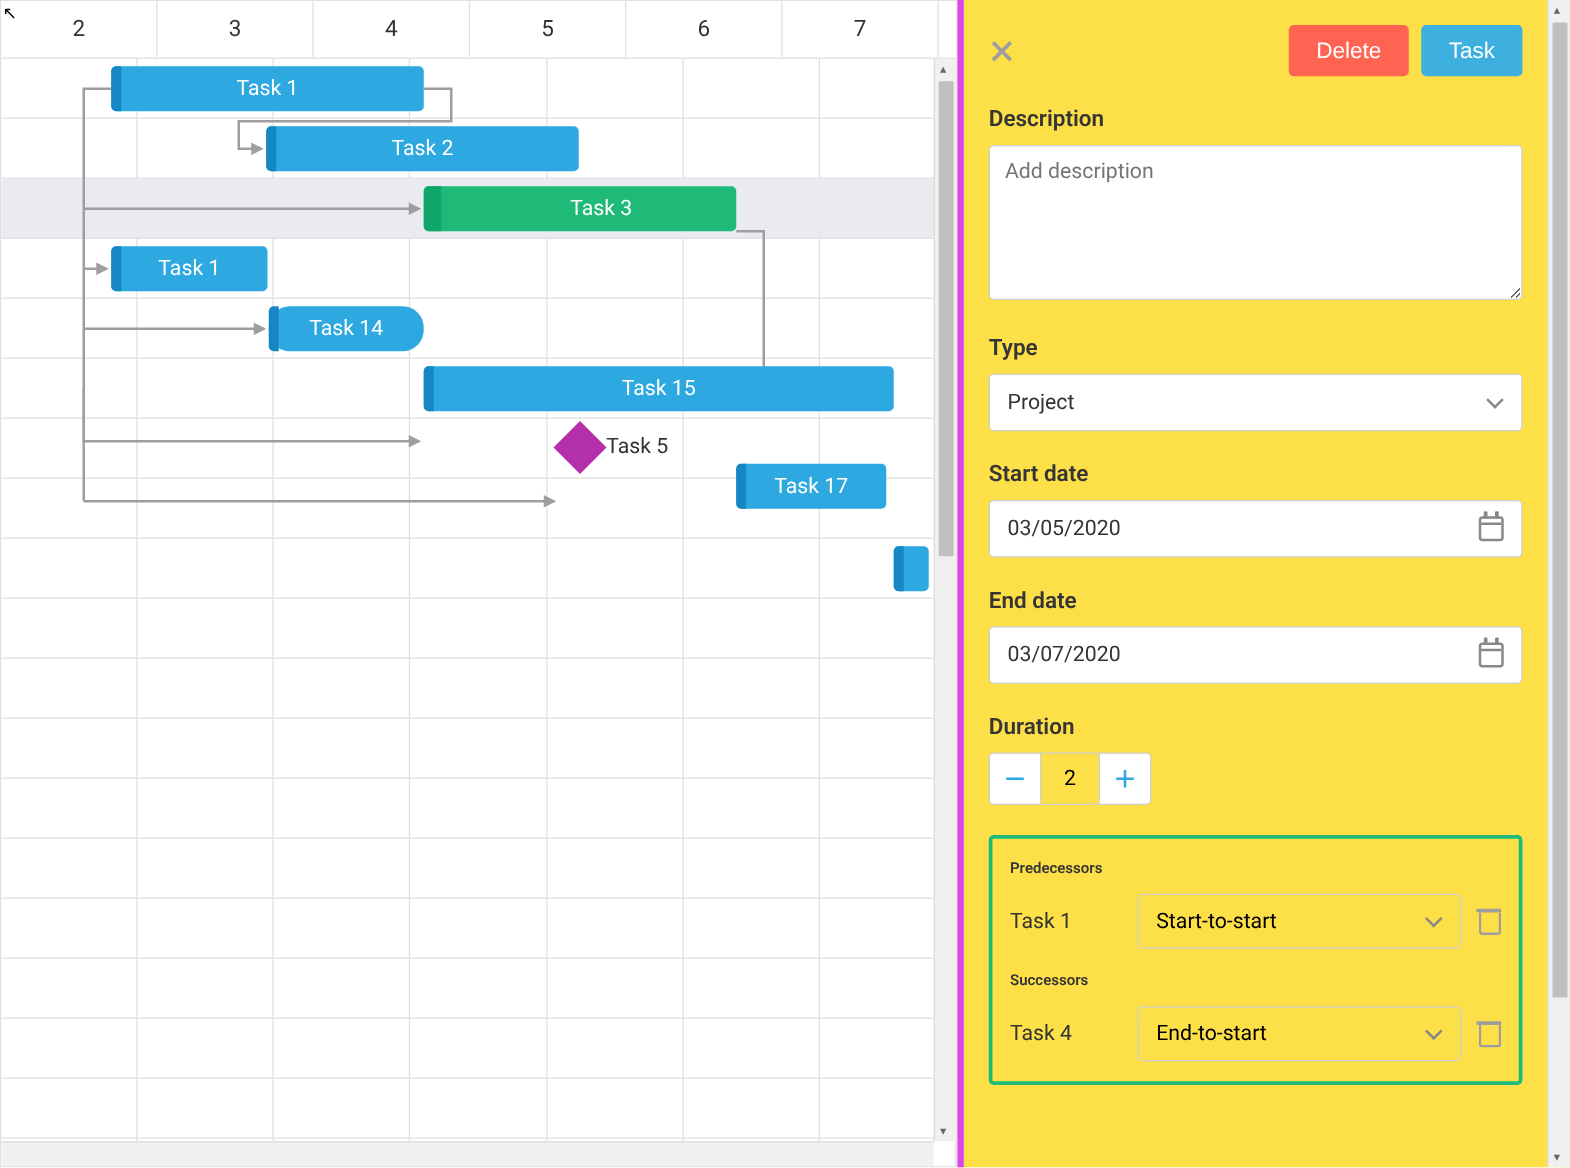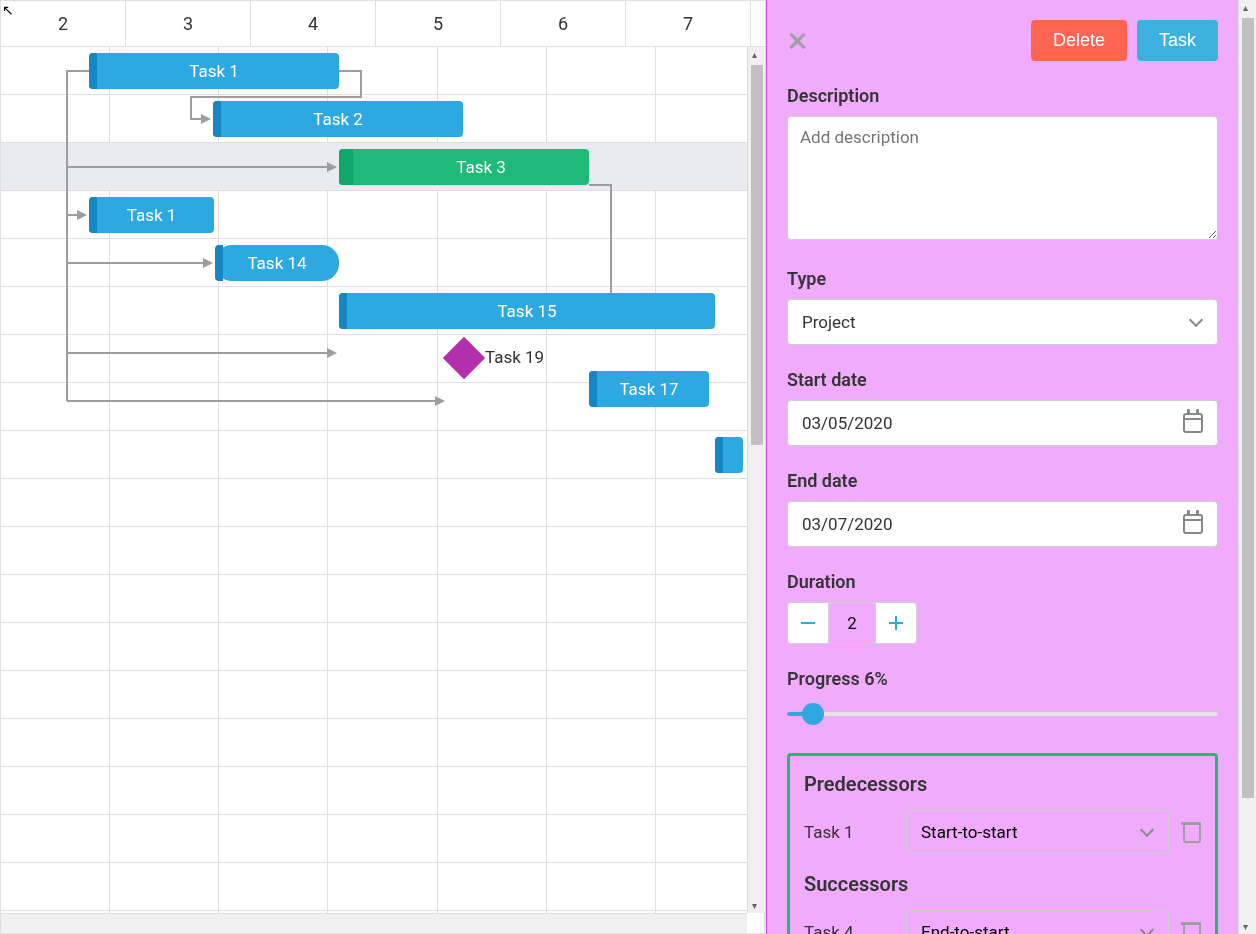--- a/index.html
+++ b/index.html
@@ -33,21 +33,21 @@
     .gantt-scroll-v::after { content:'▾'; position:absolute; bottom:2px; left:4px; font-size:10px; color:#666; }
     .gantt-scroll-thumb-v { position: absolute; top: 18px; left: 3px; width: 12px; height: 380px; background: #c0c0c0; border-radius: 1px; }
     .gantt-scroll-h { position: absolute; left: 0; right: 18px; bottom: 0; height: 20px; background: #f0f0f0; border-top: 1px solid #dcdcdc; }
     
     
     svg.connectors { position: absolute; inset: 0; pointer-events: none; }
     .conn-line { stroke: #9e9e9e; stroke-width: 2; fill: none; }
     .conn-arrow { fill: #9e9e9e; }
     
     
-    .side-panel { width: 490px; height: 100%; background: #f0abfc; border-left: 1px solid #d946ef; position: relative; }
+    .side-panel { width: 490px; height: 100%; background: #fde047; border-left: 5px solid #d946ef; position: relative; }
     .panel-scroll { position: absolute; right: 0; top: 0; bottom: 0; width: 18px; background: #f0f0f0; border-left: 1px solid #dcdcdc; }
     .panel-scroll::before { content:'▴'; position:absolute; top:2px; left:4px; font-size:10px; color:#666; }
     .panel-scroll::after { content:'▾'; position:absolute; bottom:2px; left:4px; font-size:10px; color:#666; }
     .panel-scroll-thumb { position: absolute; top: 18px; left: 3px; width: 12px; height: 780px; background: #c0c0c0; border-radius: 1px; }
     
     .panel-content { padding: 20px 38px 20px 20px; height: 100%; overflow: hidden; }
     
     .panel-header { display: flex; align-items: center; justify-content: space-between; margin-bottom: 24px; }
     .close-icon { width: 20px; height: 20px; cursor: pointer; position: relative; }
     .close-icon::before, .close-icon::after { content:''; position:absolute; left:9px; top:0; width:3px; height:20px; background:#9e9e9e; }
@@ -84,21 +84,21 @@
     .plus-icon::after { content:''; position:absolute; left:6px; top:0; width:2px; height:14px; background:#2ea8e0; }
     
     .slider-wrap { position: relative; height: 30px; display:flex; align-items:center; }
     .slider-track { width: 100%; height: 4px; background: #e5e5e5; border-radius: 2px; position: relative; }
     .slider-fill { position: absolute; left:0; top:0; bottom:0; width: 6%; background: #2ea8e0; border-radius: 2px; }
     .slider-thumb { position: absolute; width: 22px; height: 22px; background: #2ea8e0; border-radius: 50%; top: -9px; left: calc(6% - 11px); cursor: pointer; }
     
     .links-box { border: 3px solid #1fba78; border-radius: 4px; padding: 16px 14px; }
     .links-section { margin-bottom: 18px; }
     .links-section:last-child { margin-bottom: 0; }
-    .links-title { font-size: 20px; font-weight: 600; color: #353535; margin-bottom: 14px; }
+    .links-title { font-size: 12px; font-weight: 600; color: #353535; margin-bottom: 14px; }
     .link-row { display: flex; align-items: center; gap: 12px; margin-bottom: 10px; }
     .link-row:last-child { margin-bottom: 0; }
     .link-task { width: 90px; font-size: 17px; color: #333; }
     .link-select { flex: 1; height: 44px; border: 1px solid #cfcfcf; border-radius: 4px; padding: 0 14px; display: flex; align-items: center; justify-content: space-between; font-size: 17px; cursor: pointer; }
     .trash-icon { width: 20px; height: 22px; cursor: pointer; position: relative; }
     .trash-icon::before { content:''; position:absolute; top:4px; left:2px; width:14px; height:16px; border: 2px solid #9e9e9e; border-top:none; border-radius: 0 0 3px 3px; }
     .trash-icon::after { content:''; position:absolute; top:1px; left:0; width:20px; height:3px; background:#9e9e9e; border-radius:1px; }
     
     .cursor-arrow { position: absolute; top: 2px; left: 2px; font-size: 14px; color: #000; pointer-events:none; z-index: 100; }
   </style>
@@ -164,21 +164,21 @@
           <polygon points="444,354 434,349 434,359" class="conn-arrow"></polygon>
         </svg>
       <div id="task-layer">
           <div class="task-bar task-blue" style="top: 6px; left: 88px; width: 250px;">Task 1</div>
           <div class="task-bar task-blue" style="top: 54px; left: 212px; width: 250px;">Task 2</div>
           <div class="task-bar task-green" style="top: 102px; left: 338px; width: 250px; padding-left: 34px;">Task 3</div>
           <div class="task-bar task-blue" style="top: 150px; left: 88px; width: 125px;">Task 1</div>
           <div class="task-bar task-blue" style="top: 198px; left: 214px; width: 124px; border-radius: 17px;">Task 14</div>
           <div class="task-bar task-blue" style="top: 246px; left: 338px; width: 376px;">Task 15</div>
           <div class="task-milestone" style="top: 296px; left: 448px;"></div>
-          <div class="task-milestone-label" style="top: 300px; left: 484px;">Task 19</div>
+          <div class="task-milestone-label" style="top: 300px; left: 484px;">Task 5</div>
           <div class="task-bar task-blue" style="top: 324px; left: 588px; width: 120px;">Task 17</div>
           <div class="task-bar task-blue" style="top: 390px; left: 714px; width: 28px;"></div>
         </div>
     </div>
     <div class="gantt-scroll-v">
       <div class="gantt-scroll-thumb-v"></div>
     </div>
     <div class="gantt-scroll-h"></div>
   </div>
 
@@ -227,29 +227,20 @@
           <div class="stepper-btn">
               <div class="minus-icon"></div>
             </div>
           <div class="stepper-value">2</div>
           <div class="stepper-btn">
               <div class="plus-icon"></div>
             </div>
         </div>
       </div>
 
-      <div class="form-section">
-        <label class="form-label">Progress 6%</label>
-        <div class="slider-wrap">
-          <div class="slider-track">
-              <div class="slider-fill"></div>
-              <div class="slider-thumb"></div>
-            </div>
-        </div>
-      </div>
 
       <div class="links-box">
         <div class="links-section">
           <div class="links-title">Predecessors</div>
           <div id="predecessors-list">
               <div class="link-row">
                 <div class="link-task">Task 1</div>
                 <div class="link-select">
                   <span>Start-to-start</span>
                   <span class="chevron-down"></span>

